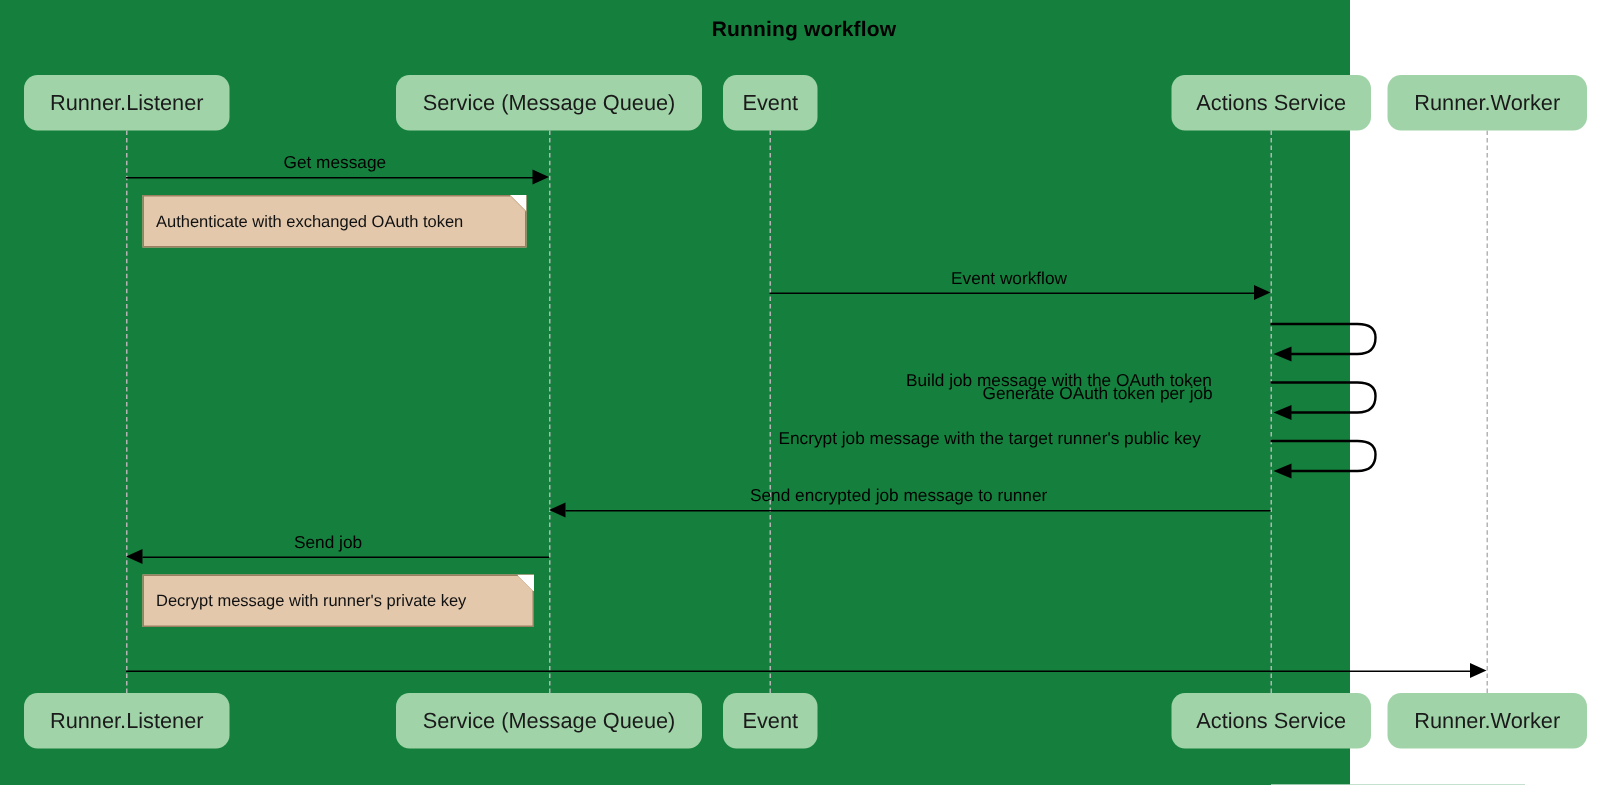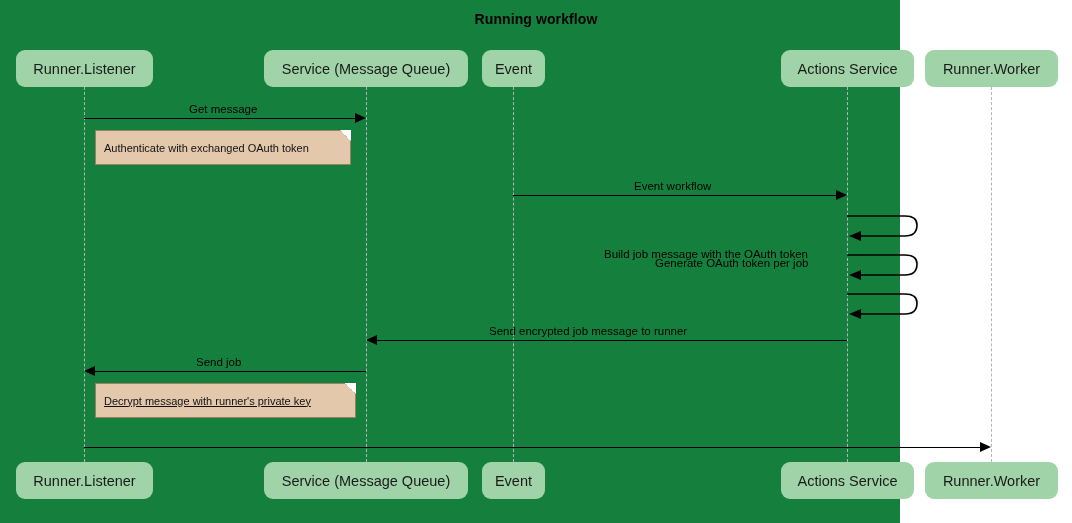--- a/index.html
+++ b/index.html
@@ -182,36 +182,37 @@
   </div>
 
   <div class="msg-label" style="left:604px; top:248px;">Build job message with the OAuth token</div>
   <div class="self-loop" style="left:847px; top:249px;">
     <svg width="80" height="34" viewBox="0 0 80 34">
       <path d="M 0 6 L 58 6 Q 70 6 70 15 Q 70 26 58 26 L 13 26" fill="none" stroke="#000000" stroke-width="1.6"></path>
       <polygon points="14,21 14,31 2,26" fill="#000000"></polygon>
     </svg>
   </div>
 
+  <div class="msg-label" style="left:519px; top:287px;">Encrypt job message with the target runner's public key</div>
   <div class="self-loop" style="left:847px; top:288px;">
     <svg width="80" height="34" viewBox="0 0 80 34">
       <path d="M 0 6 L 58 6 Q 70 6 70 15 Q 70 26 58 26 L 13 26" fill="none" stroke="#000000" stroke-width="1.6"></path>
       <polygon points="14,21 14,31 2,26" fill="#000000"></polygon>
     </svg>
   </div>
 
-  <div class="msg-label" style="left:489px; top:325px;text-align:right;">Send encrypted job message to runner</div>
+  <div class="msg-label" style="left:500px; top:325px;text-align:right;">Send encrypted job message to runner</div>
   <div class="msg-line" style="left:377px; top:340px; width:470px;"></div>
   <div class="arrow-head arrow-left" style="left:366px; top:335px;"></div>
 
   <div class="msg-label" style="left:196px; top:356px;">Send job</div>
   <div class="msg-line" style="left:95px; top:371px; width:271px;"></div>
   <div class="arrow-head arrow-left" style="left:84px; top:366px;"></div>
 
-  <div class="note" style="left:95px; top:383px; width:261px; height:35px;text-decoration:underline;">
+  <div class="note" style="left:95px; top:383px; width:261px; height:35px;">
     <span>Decrypt message with runner's private key</span>
     <span class="note-fold"></span>
   </div>
 
   <div class="msg-line" style="left:84px; top:447px; width:897px;"></div>
   <div class="arrow-head arrow-right" style="left:980px; top:442px;"></div>
 
 </div>
 
 </body></html>

